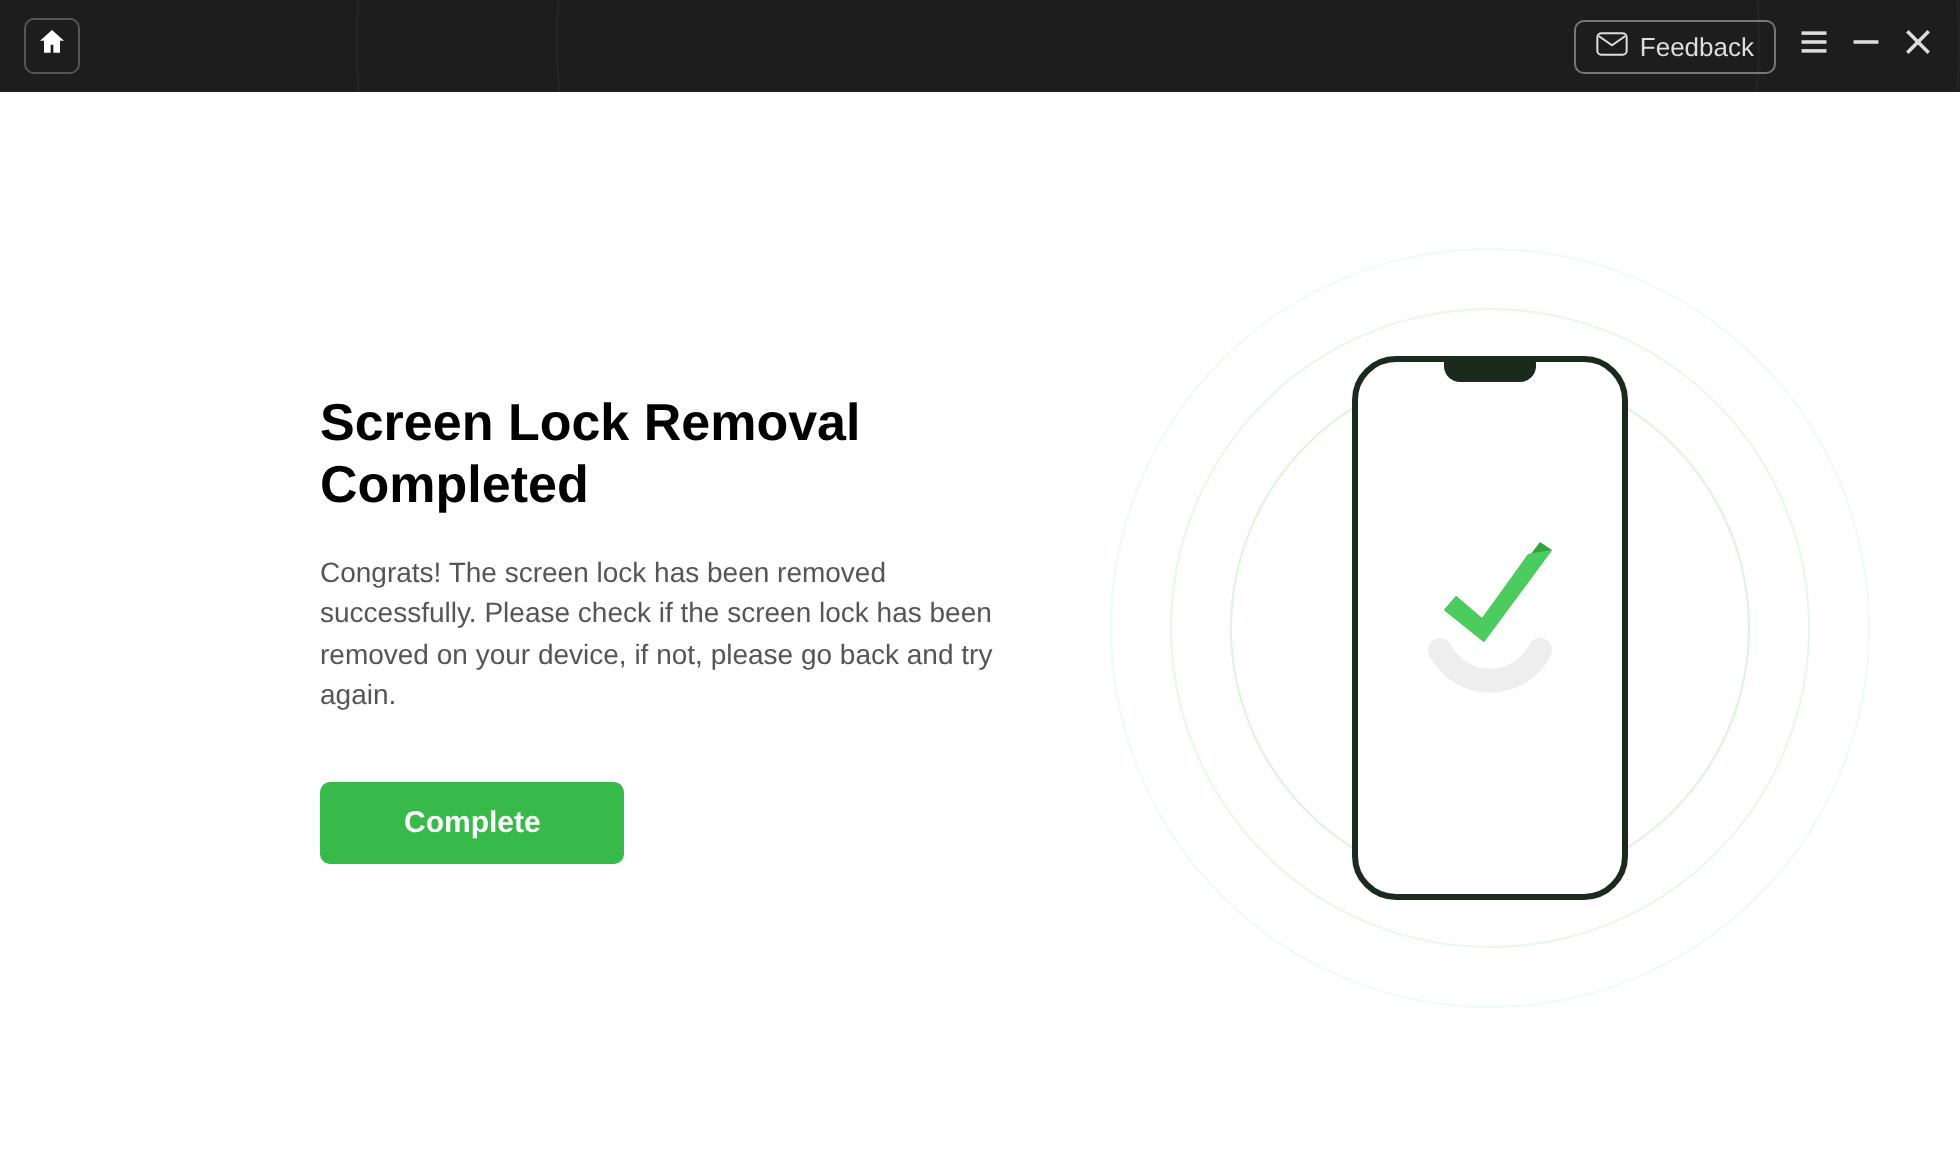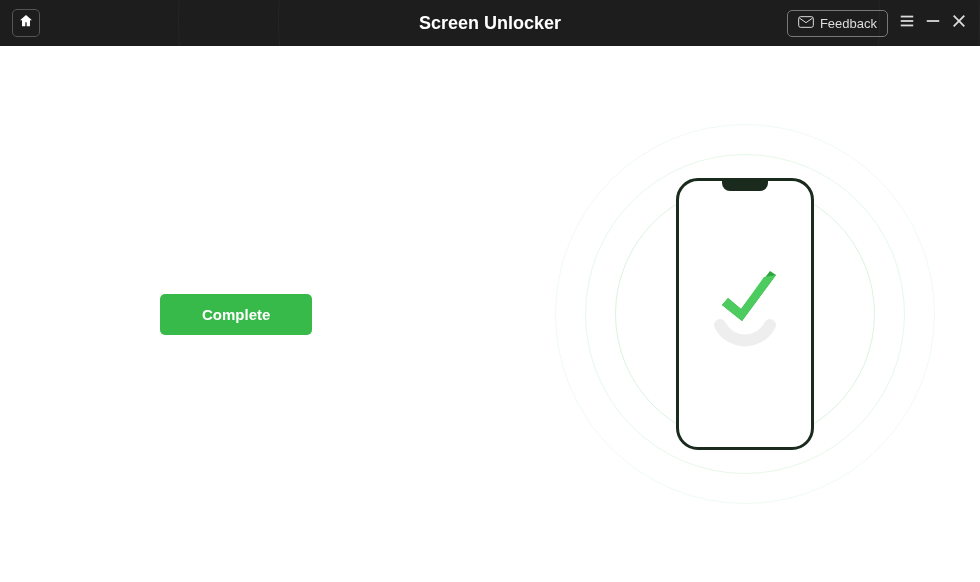--- a/index.html
+++ b/index.html
@@ -227,21 +227,20 @@
 
 <div class="titlebar">
   <div class="titlebar-bg-lines"></div>
   <div class="home-button">
     <span>
       <svg viewBox="0 0 24 24">
           <path d="M12 3l9 8h-3v9h-5v-6h-2v6H6v-9H3z"></path>
         </svg>
     </span>
   </div>
-  <div class="title">Screen Unlocker</div>
   <div class="titlebar-right">
     <div class="feedback-button">
       <span>
         <svg viewBox="0 0 24 18">
             <rect x="1" y="1" width="22" height="16" rx="3" stroke-width="1.5"></rect>
             <path d="M2 3l10 7 10-7" stroke-width="1.5"></path>
           </svg>
       </span>
       <span>Feedback</span>
     </div>
@@ -269,20 +268,22 @@
               <line x1="15" y1="3" x2="3" y2="15" stroke-width="2"></line>
             </svg>
         </span>
       </div>
     </div>
   </div>
 </div>
 
 <div class="content">
   <div class="left-col">
+    <h1 class="heading">Screen Lock Removal Completed</h1>
+    <p class="description">Congrats! The screen lock has been removed successfully. Please check if the screen lock has been removed on your device, if not, please go back and try again.</p>
     <button class="complete-btn">Complete</button>
   </div>
   <div class="right-col">
     <div class="ripple ripple1"></div>
     <div class="ripple ripple2"></div>
     <div class="ripple ripple3"></div>
     <div class="phone">
       <div class="notch"></div>
       <div class="check-container">
         <div class="arc">

